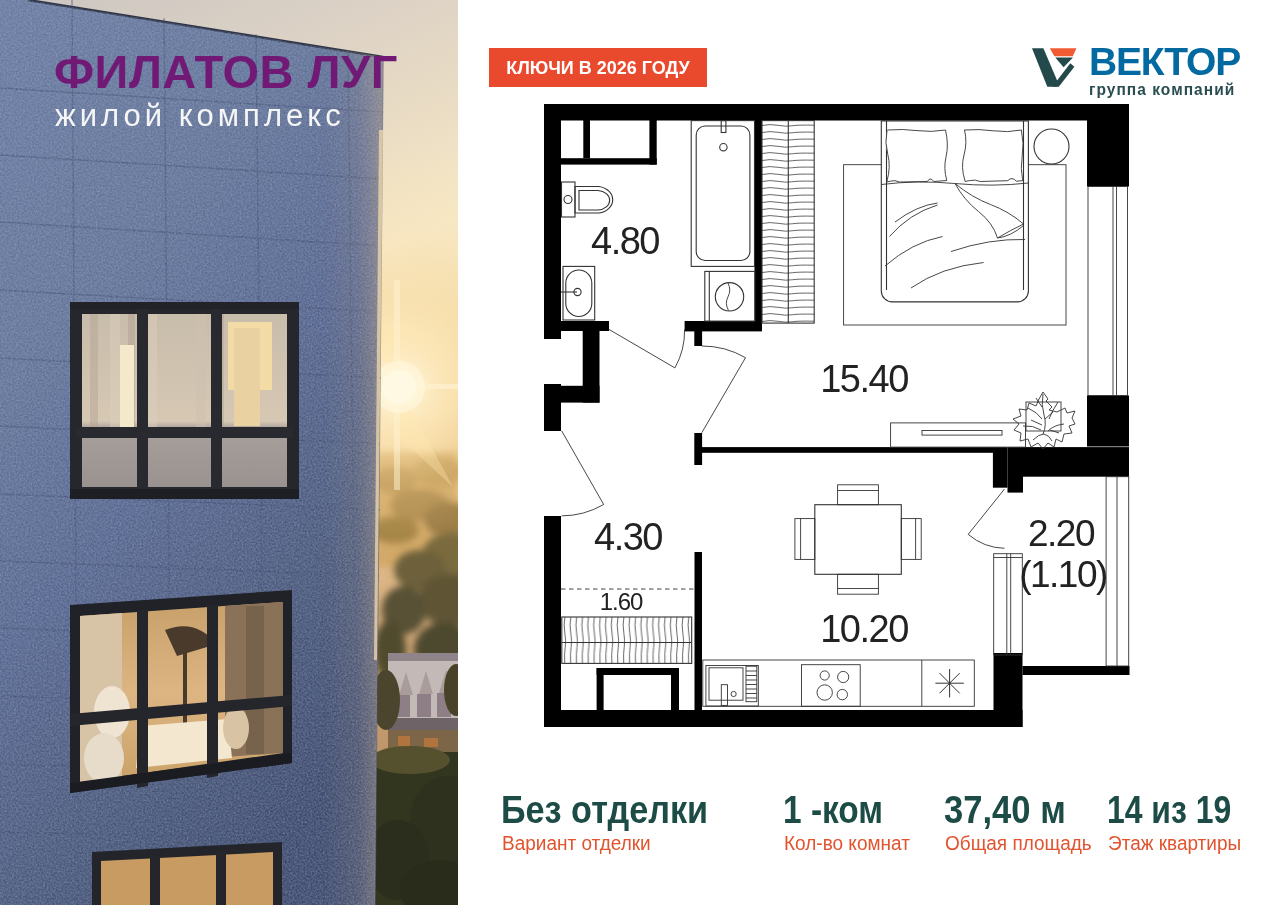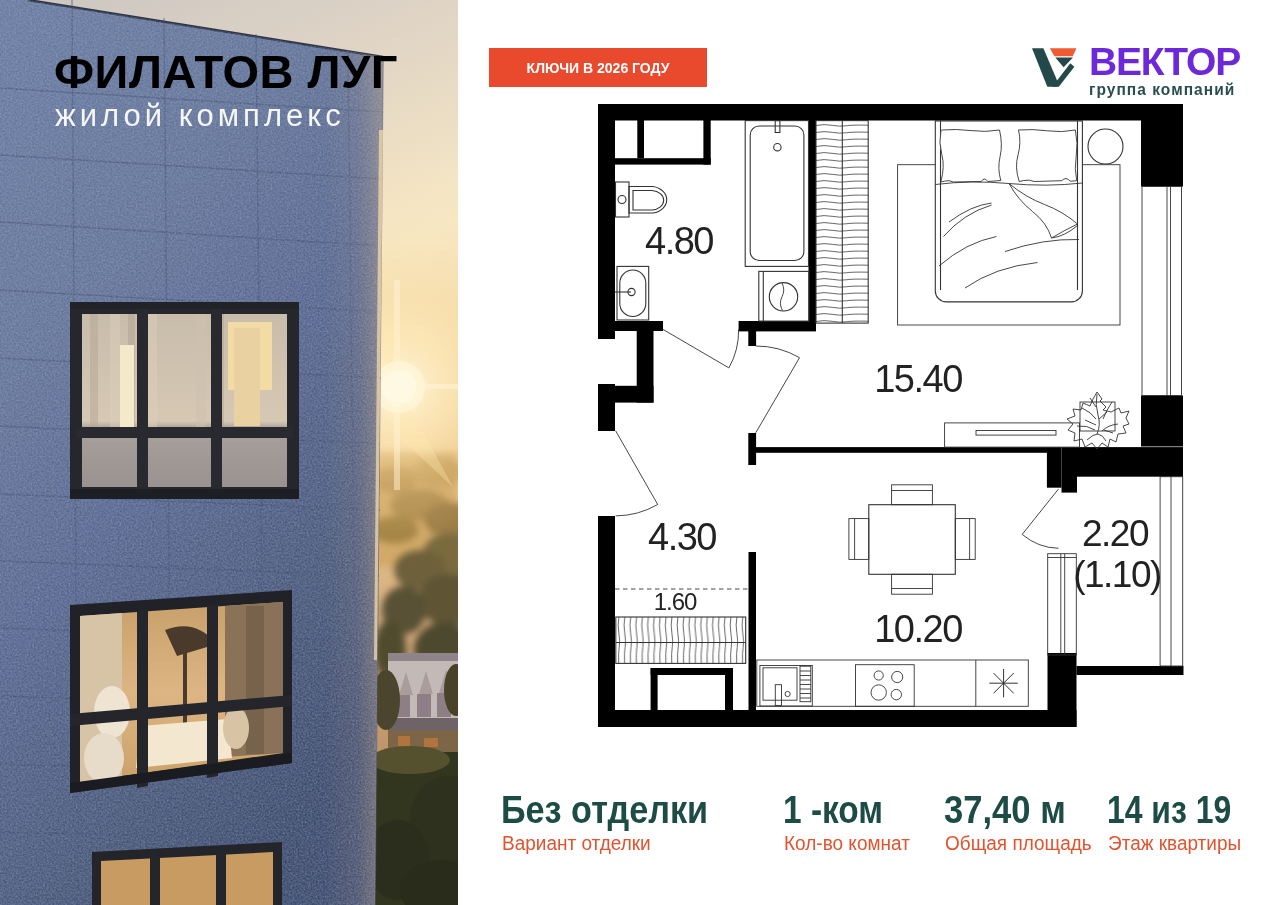--- a/index.html
+++ b/index.html
@@ -1,23 +1,23 @@
 <!DOCTYPE html>
 <html lang="ru"><head>
 <meta charset="utf-8">
 <title>Филатов Луг</title>
 <style>
   html,body{margin:0;padding:0;}
   body{width:1280px;height:905px;background:#ffffff;font-family:"Liberation Sans", sans-serif;overflow:hidden;position:relative;}
   .abs{position:absolute;}
   #photo{left:0;top:0;width:458px;height:905px;overflow:hidden;}
-  #title1{left:54px;top:44px;color:#000000;font-size:47px;font-weight:bold;letter-spacing:0.5px;white-space:nowrap;}
+  #title1{left:54px;top:44px;color:#701a75;font-size:47px;font-weight:bold;letter-spacing:0.5px;white-space:nowrap;}
   #title2{left:55px;top:98px;color:#f6f6f6;font-size:31px;font-weight:400;letter-spacing:4px;white-space:nowrap;}
-  #badge{left:489px;top:48px;width:218px;height:39px;background:#e94a2e;color:#fff;font-weight:bold;font-size:14px;text-align:center;line-height:40px;letter-spacing:0px;}
-  #logo-text{left:1089px;top:40px;color:#6d28d9;font-weight:bold;font-size:39px;letter-spacing:-1.2px;white-space:nowrap;}
+  #badge{left:489px;top:48px;width:218px;height:39px;background:#e94a2e;color:#fff;font-weight:bold;font-size:18px;text-align:center;line-height:40px;letter-spacing:0px;}
+  #logo-text{left:1089px;top:40px;color:#0369a1;font-weight:bold;font-size:39px;letter-spacing:-1.2px;white-space:nowrap;}
   #logo-sub{left:1089px;top:80px;color:#2a4d50;font-size:16.5px;font-weight:bold;letter-spacing:1.1px;white-space:nowrap;transform-origin:0 0;transform:scaleX(0.94);}
   .val{color:#1d4b45;font-weight:bold;font-size:38px;white-space:nowrap;transform-origin:0 0;}
   .sub{color:#e2532e;font-size:20px;white-space:nowrap;transform-origin:0 0;transform:scaleX(0.95);}
   #c1v{left:501px;top:789px;transform:scaleX(0.9);} #c1s{left:502px;top:832px;}
   #c2v{left:783px;top:789px;transform:scaleX(0.88);} #c2s{left:784px;top:832px;}
   #c3v{left:944px;top:789px;transform:scaleX(0.91);} #c3s{left:945px;top:832px;}
   #c4v{left:1107px;top:789px;transform:scaleX(0.84);} #c4s{left:1108px;top:832px;}
 </style>
 </head>
 <body>
@@ -226,21 +226,21 @@
 <svg class="abs" style="left:1025px;top:40px" width="60" height="60" viewBox="1025 40 60 60">
   <polygon points="1032,48.3 1043.4,48.3 1058.6,84 1057.2,86.8 1047.3,86.8" fill="#24494b"></polygon>
   <polygon points="1052.3,86.8 1070.3,63.2 1074.4,66.8 1058.8,86.8" fill="#24494b"></polygon>
   <polygon points="1049.8,48.3 1076.5,48.3 1072.7,56.2 1054.4,56.2" fill="#f15b34"></polygon>
   <polygon points="1055.3,57.6 1073,57.6 1063.6,67.3" fill="#24494b"></polygon>
 </svg>
 
 <div id="logo-text" class="abs">ВЕКТОР</div>
 <div id="logo-sub" class="abs">группа компаний</div>
 
-<div class="abs" style="left:581px;top:95px;width:620px;height:645px"><svg width="620" height="645" viewBox="560 95 620 645" xmlns="http://www.w3.org/2000/svg" font-family="Liberation Sans, sans-serif">
+<div class="abs" style="left:527px;top:95px;width:620px;height:645px"><svg width="620" height="645" viewBox="560 95 620 645" xmlns="http://www.w3.org/2000/svg" font-family="Liberation Sans, sans-serif">
 <defs>
   <pattern id="hatchH" width="52.4" height="7" patternUnits="userSpaceOnUse" x="795" y="122">
     <path d="M0 3.5 Q8 1.8 16 3.3 T30 3.8 T52.4 3.2" fill="none" stroke="#555" stroke-width="0.9"></path>
   </pattern>
   <pattern id="hatchV" width="5.9" height="46.4" patternUnits="userSpaceOnUse" x="595" y="617">
     <path d="M2.9 0 Q1.4 8 2.8 16 T3.2 30 T2.7 46.4" fill="none" stroke="#555" stroke-width="0.9"></path>
   </pattern>
 </defs>
 <g fill="#000000">
 

